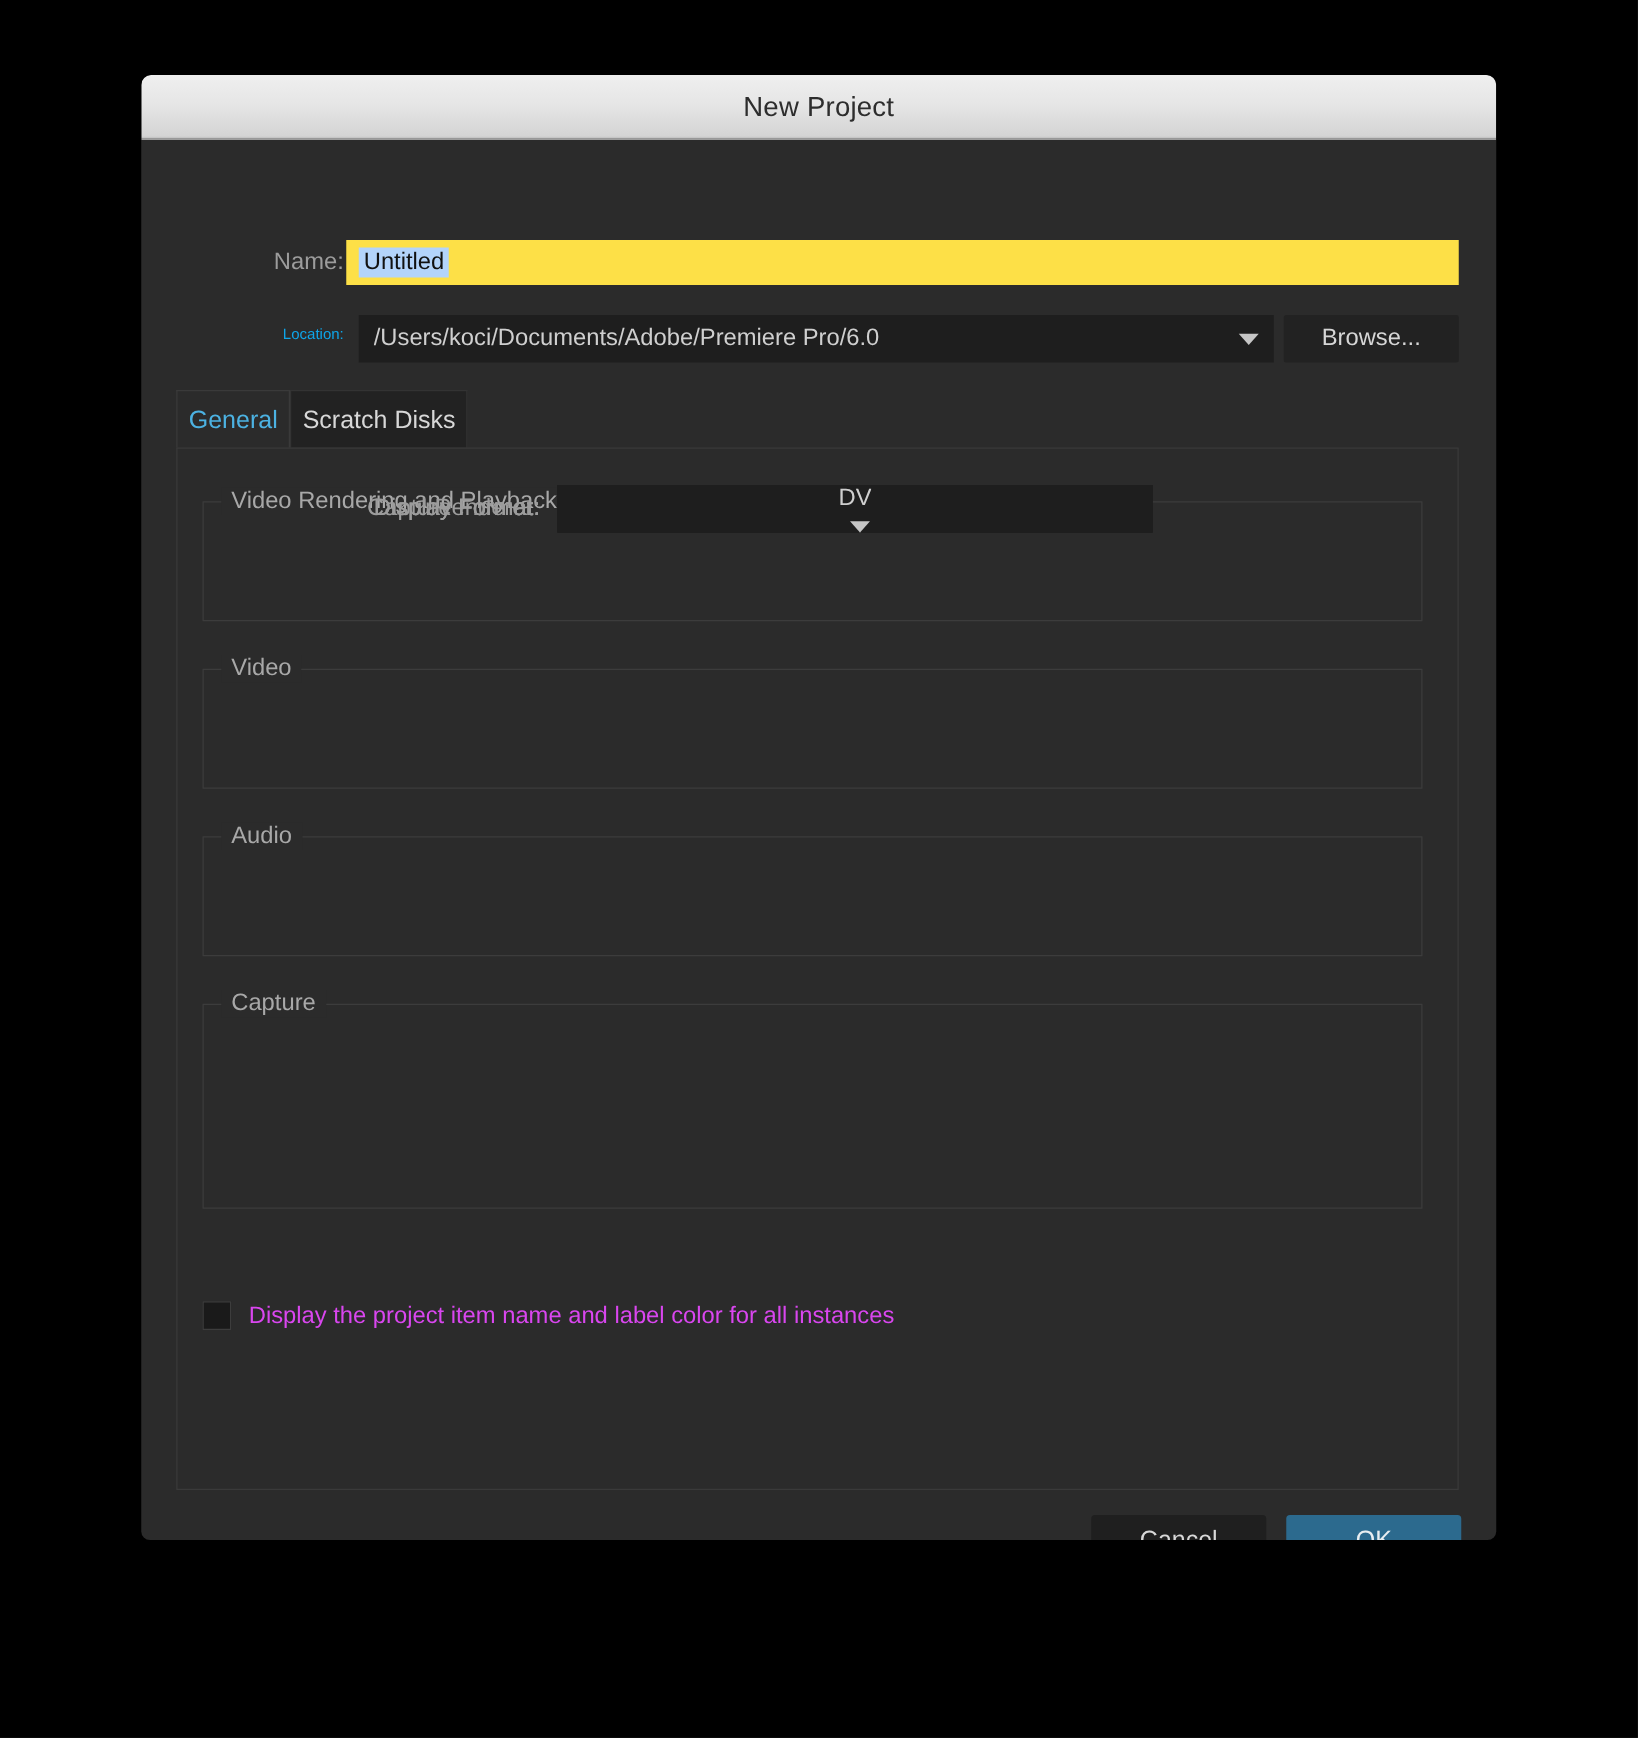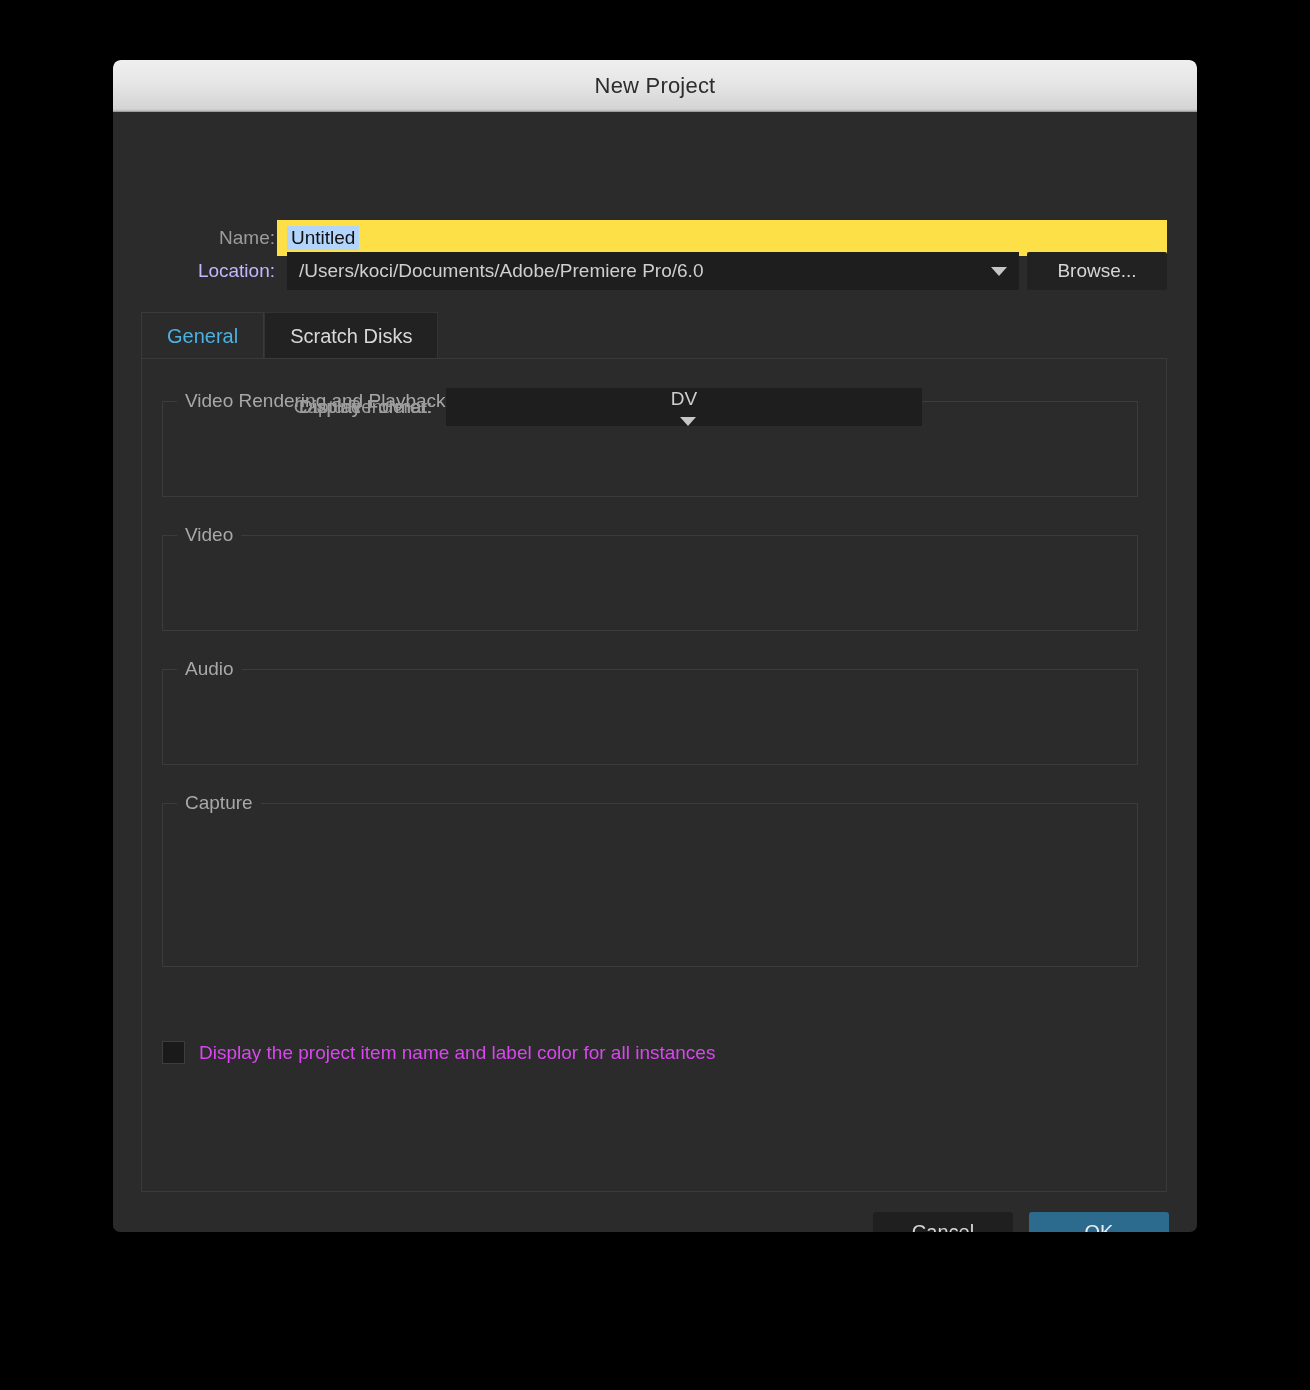--- a/index.html
+++ b/index.html
@@ -47,21 +47,20 @@
     padding: 0;
   }
 
   
   #name-row {
     position: absolute;
     left: 0;
     top: 80px;
     width: 100%;
     height: 20px;
-    margin-top: 28px;
   }
   #name-label {
     position: absolute;
     left: 0;
     top: 7px;
     width: 162px;
     color: #9c9c9c;
     font-size: 19px;
     text-align: right;
   }
@@ -93,22 +92,22 @@
     left: 0;
     top: 140px;
     width: 100%;
     height: 38px;
   }
   #loc-label {
     position: absolute;
     left: 0;
     top: 8px;
     width: 162px;
-    color: #c4b5fd;
-    font-size: 19px;
+    color: #0ea5e9;
+    font-size: 12px;
     text-align: right;
   }
   #loc-select {
     position: absolute;
     left: 174px;
     top: 0;
     width: 732px;
     height: 38px;
     background: #1e1e1e;
     display: flex;
@@ -152,21 +151,21 @@
     top: 200px;
     display: flex;
     align-items: flex-end;
     height: 47px;
   }
   .tab {
     height: 47px;
     display: flex;
     align-items: center;
     justify-content: center;
-    padding: 0 25px;
+    padding: 0 9px;
     font-size: 20px;
     box-sizing: border-box;
   }
   .tab.active {
     background: #2b2b2b;
     color: #4cb2e2;
     border: 1px solid #3a3a3a;
     border-bottom: none;
   }
   .tab.inactive {

